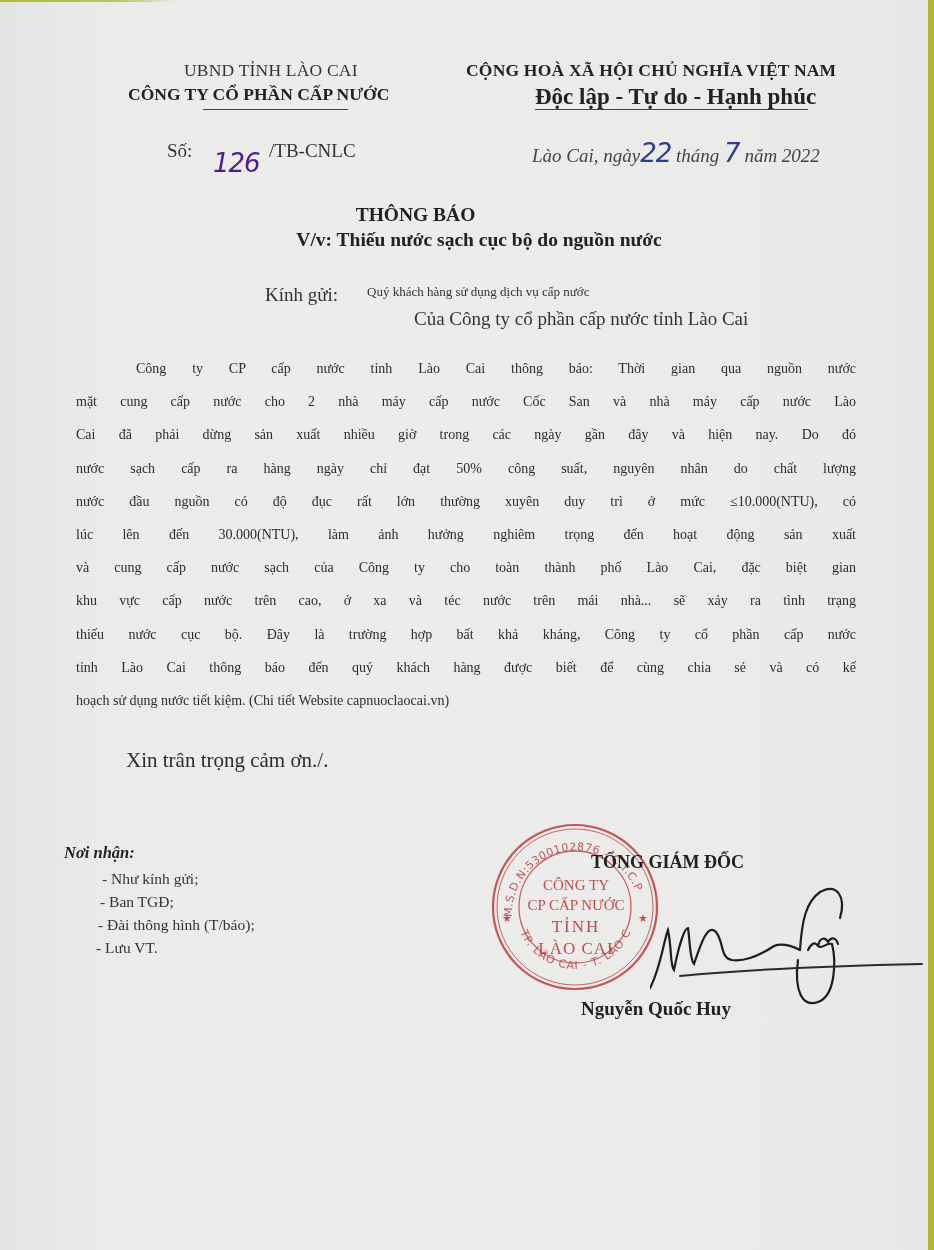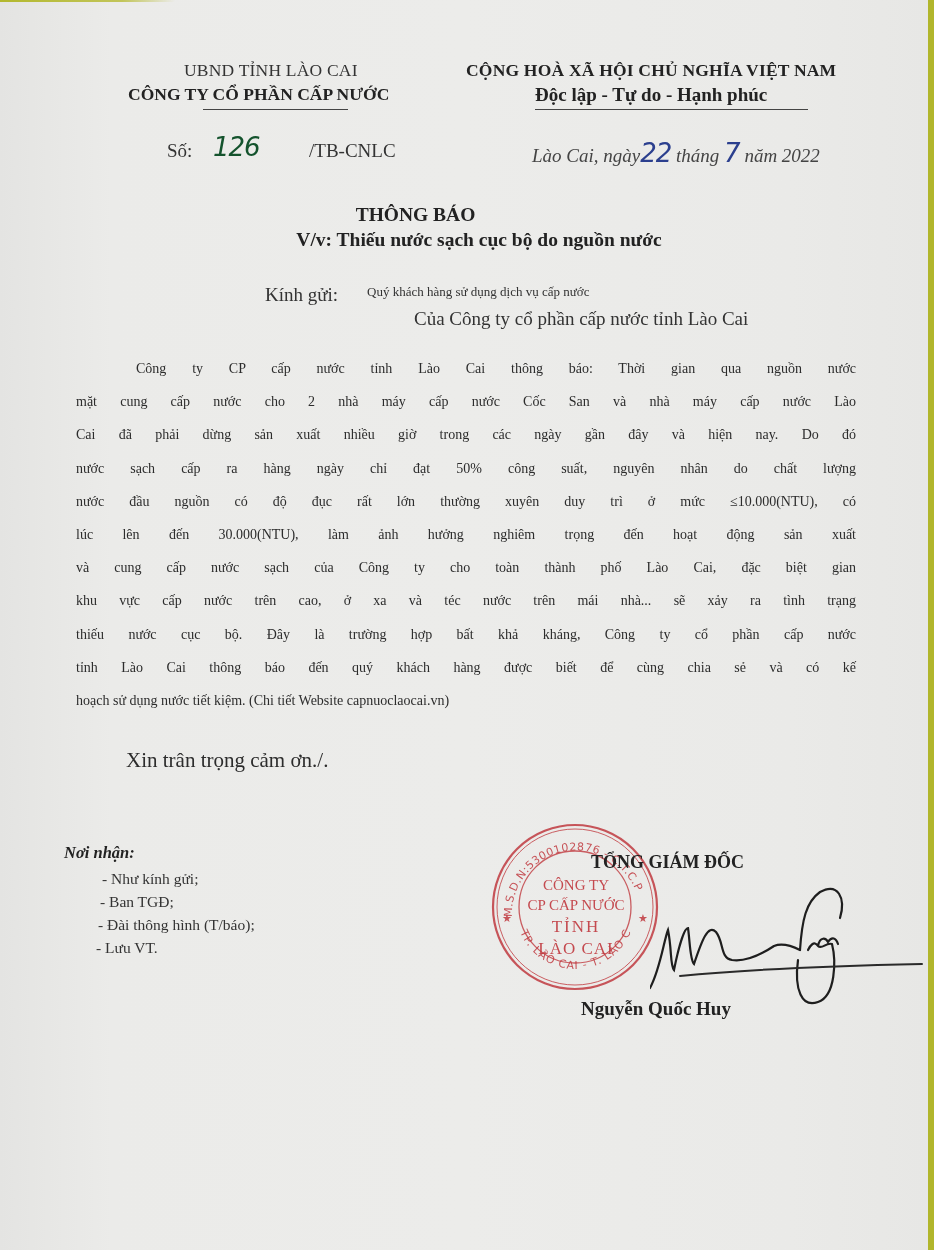--- a/index.html
+++ b/index.html
@@ -21,26 +21,26 @@
     .edge-top {
       position: absolute; left: 0; top: 0; width: 175px; height: 2px;
       background: linear-gradient(90deg, #b3b82e 0%, #c2c55a 70%, rgba(200,200,120,0) 100%);
     }
     .abs { position: absolute; white-space: nowrap; }
 
     .hdr-left-1 { left: 184px; top: 60px; font-size: 17.5px; letter-spacing: 0.2px; color:#333; }
     .hdr-left-2 { left: 128px; top: 84px; font-size: 17.5px; font-weight: bold; color:#222; }
     .hdr-left-line { left: 203px; top: 109px; width: 145px; height: 1px; background:#444; }
     .hdr-right-1 { left: 466px; top: 60px; font-size: 17.5px; font-weight: bold; color:#222; letter-spacing: 0.2px; }
-    .hdr-right-2 { left: 535px; top: 84px; font-size: 19px; font-weight: bold; color:#222; }
+    .hdr-right-2 { left: 535px; top: 84px; font-size: 23px; font-weight: bold; color:#222; }
     .hdr-right-line { left: 535px; top: 109px; width: 273px; height: 1px; background:#444; }
 
     .so-label { left: 167px; top: 140px; font-size: 19px; color:#333; }
-    .so-num { left: 213px; top: 132px; font-size: 26px; color:#14532d; font-family: "DejaVu Sans", sans-serif; font-style: italic; letter-spacing: -1px; }
-    .so-suffix { left: 269px; top: 140px; font-size: 19px; color:#333;margin-left:40px; }
+    .so-num { left: 213px; top: 148px; font-size: 26px; color:#4c1d95; font-family: "DejaVu Sans", sans-serif; font-style: italic; letter-spacing: -1px; }
+    .so-suffix { left: 269px; top: 140px; font-size: 19px; color:#333; }
 
     .date-wrap { left: 532px; top: 138px; font-size: 19px; font-style: italic; color:#444; }
     .hand { color:#2b3f8e; font-family: "DejaVu Sans", sans-serif; font-style: italic; font-size: 26px; letter-spacing:-1px; }
 
     .title { left: 0; width: 831px; text-align: center; top: 204px; font-size: 19.5px; font-weight: bold; color:#222; }
     .subtitle { left: 0; width: 958px; text-align: center; top: 229px; font-size: 19.5px; font-weight: bold; color:#222; }
 
     .kg-label { left: 265px; top: 284px; font-size: 19px; color:#333; }
     .kg-line1 { left: 367px; top: 284px; font-size: 13px; color:#333; }
     .kg-line2 { left: 367px; top: 308px; font-size: 19px; color:#333;margin-left:47px; }

